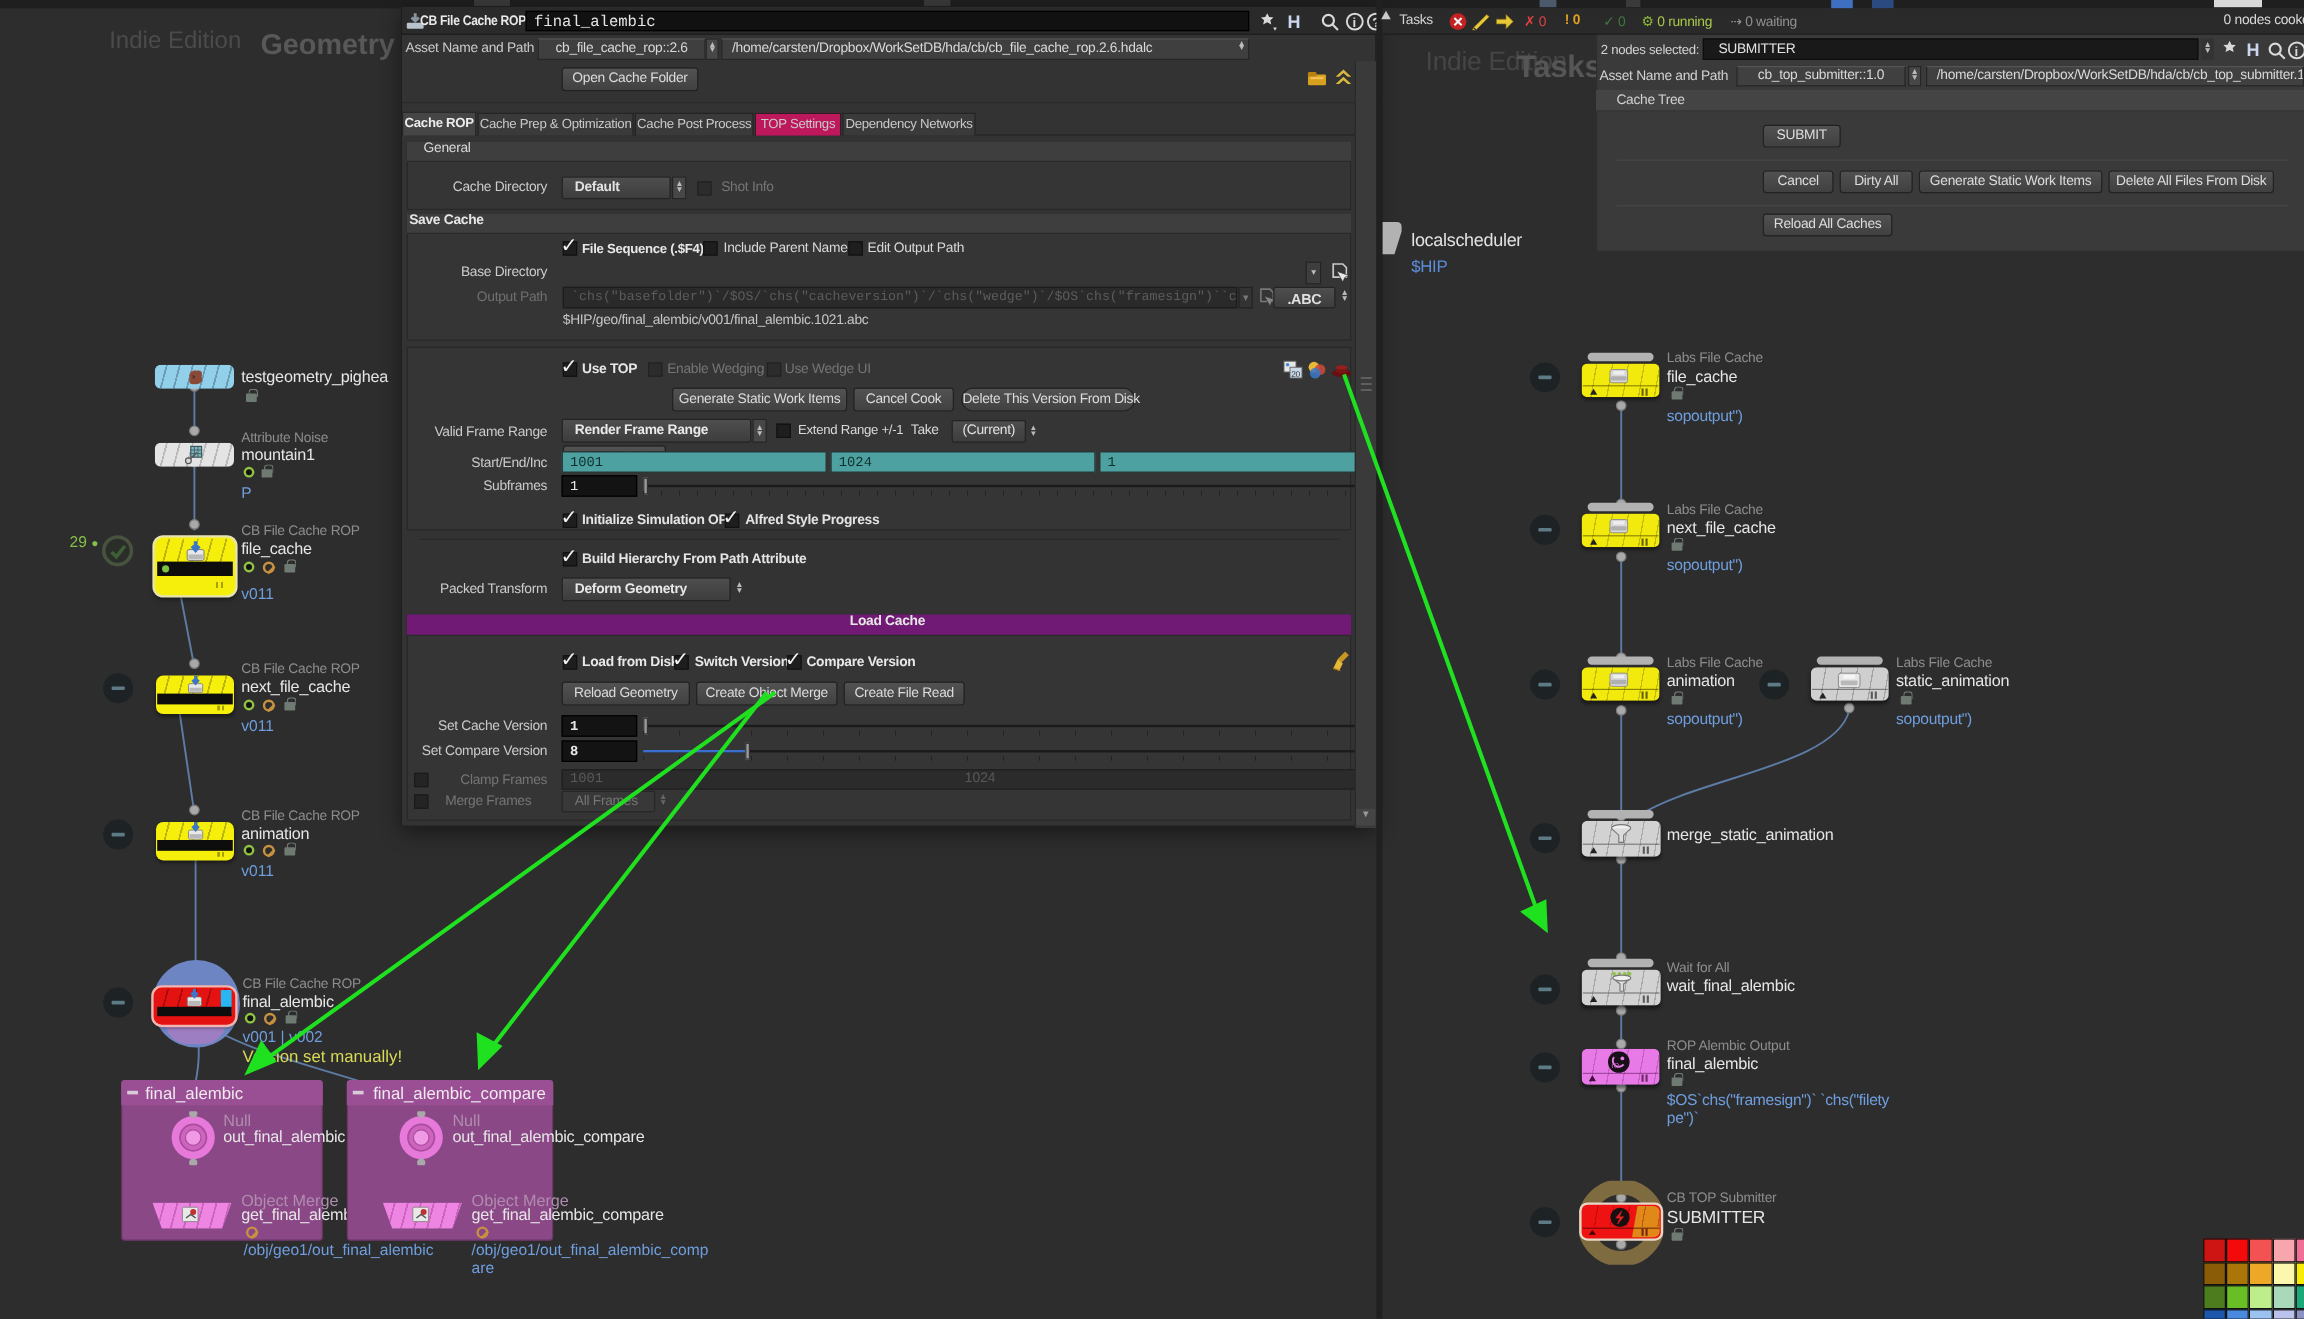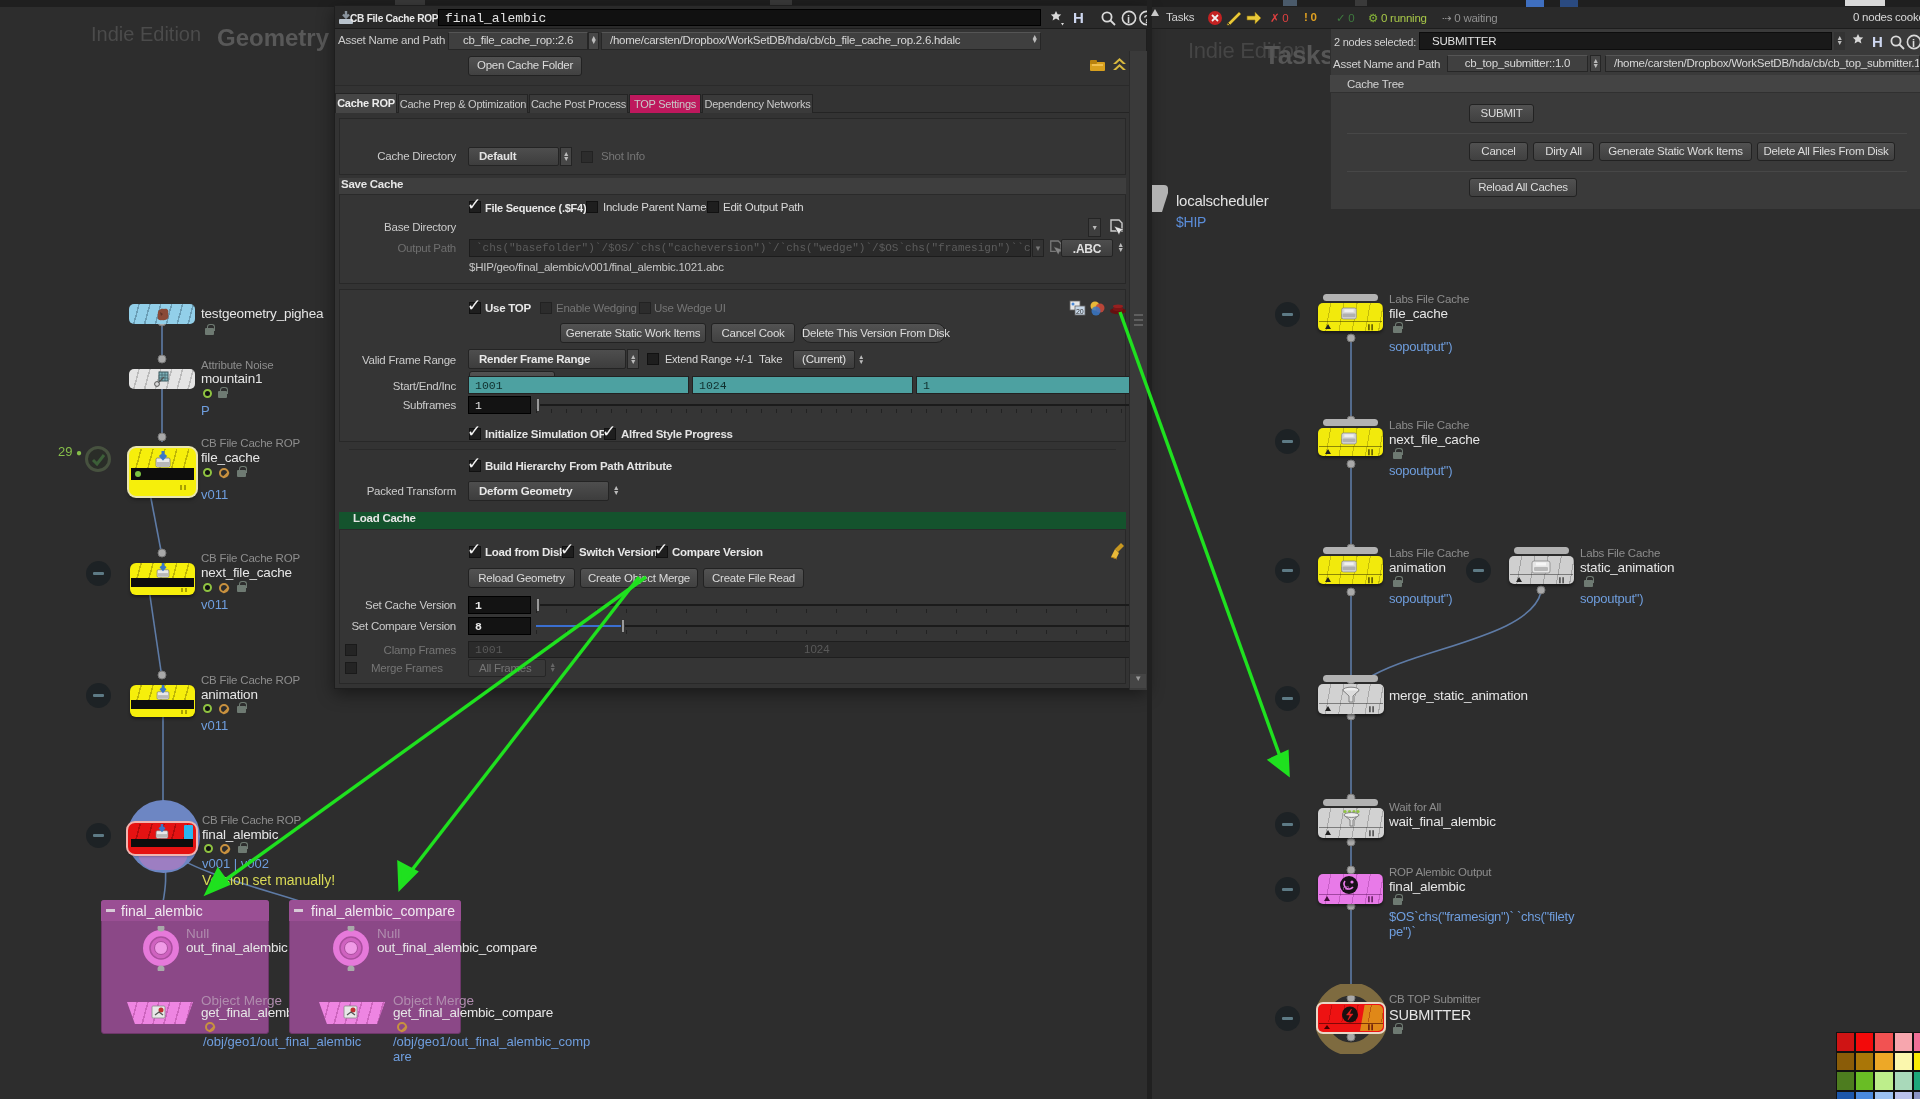--- a/index.html
+++ b/index.html
@@ -267,20 +267,21 @@
 <div class="abs" style="left:0;top:79px;width:813px;height:1px;background:#2a2a2a;"></div>
 
 <div class="abs" style="left:0;top:88px;width:813px;height:19px;border-bottom:1px solid #242424;"></div>
 <div class="abs" style="left:0;top:87px;width:62px;height:20px;background:#454545;border:1px solid #242424;border-bottom:none;text-align:center;padding-top:3px;font-weight:bold;color:#ececec;font-size:11px;">Cache ROP</div>
 <div class="abs" style="left:63px;top:88px;width:130px;height:19px;background:#3a3a3a;border:1px solid #242424;border-bottom:none;text-align:center;padding-top:3px;color:#c9c9c9;font-size:11px;">Cache Prep &amp; Optimization</div>
 <div class="abs" style="left:194px;top:88px;width:99px;height:19px;background:#3a3a3a;border:1px solid #242424;border-bottom:none;text-align:center;padding-top:3px;color:#c9c9c9;font-size:11px;">Cache Post Process</div>
 <div class="abs" style="left:294px;top:88px;width:72px;height:19px;background:#be185d;border:1px solid #242424;border-bottom:none;text-align:center;padding-top:3px;color:#c9c9c9;font-size:11px;">TOP Settings</div>
 <div class="abs" style="left:367px;top:88px;width:111px;height:19px;background:#3a3a3a;border:1px solid #242424;border-bottom:none;text-align:center;padding-top:3px;color:#c9c9c9;font-size:11px;">Dependency Networks</div>
 
 <div class="abs" style="left:4px;top:112px;width:787px;height:57px;border:1px solid #282828;background:#353535;"></div>
+<div class="abs" style="left:4px;top:112px;width:787px;height:17px;background:#3e3e3e;border-bottom:1px solid #2a2a2a;"><span style="margin-left:14px;color:#d8d8d8;">General</span></div>
 <div class="abs" style="left:0px;top:144px;width:121px;text-align:right;">Cache Directory</div>
 <div class="abs" style="left:133px;top:141px;width:91px;height:19px;background:linear-gradient(#4e4e4e,#3d3d3d);border:1px solid #242424;border-radius:2px;padding:2px 0 0 10px;color:#e2e2e2;font-weight:bold;">Default</div>
 <div class="abs" style="left:225px;top:141px;width:12px;height:19px;background:#474747;border:1px solid #242424;">
         <div style="font-size:7px;line-height:4.5px;color:#bbb;text-align:center;padding-top:4px;">▲<br>▼</div>
       </div>
 <div class="abs" style="left:246px;top:145px;width:12px;height:12px;background:#2c2c2c;border:1px solid #222;"></div>
 <div class="abs" style="left:266px;top:144px;color:#757575;">Shot Info</div>
 
 <div class="abs" style="left:4px;top:172px;width:787px;height:106px;border:1px solid #282828;background:#353535;"></div>
 <div class="abs" style="left:4px;top:172px;width:787px;height:17px;background:#3e3e3e;border-bottom:1px solid #2a2a2a;"><span style="margin-left:2px;color:#e6e6e6;font-weight:bold;">Save Cache</span></div>
@@ -371,21 +372,21 @@
 <div class="abs" style="left:134px;top:454px;width:12px;height:12px;background:#1e1e1e;border:1px solid #111;"></div>
 <div class="abs" style="left:132px;top:447px;font-size:17px;color:#f2f2f2;">✓</div>
 <div class="abs" style="left:150px;top:454px;color:#e4e4e4;font-weight:bold;">Build Hierarchy From Path Attribute</div>
 <div class="abs" style="left:0px;top:479px;width:121px;text-align:right;">Packed Transform</div>
 <div class="abs" style="left:133px;top:475px;width:141px;height:20px;background:linear-gradient(#4e4e4e,#3d3d3d);border:1px solid #242424;border-radius:2px;padding:3px 0 0 10px;color:#e8e8e8;font-weight:bold;">Deform Geometry</div>
 <div class="abs" style="left:275px;top:475px;width:12px;height:20px;">
         <div style="font-size:7px;line-height:4.5px;color:#bbb;text-align:center;padding-top:5px;">▲<br>▼</div>
       </div>
 
 <div class="abs" style="left:4px;top:506px;width:787px;height:172px;border:1px solid #282828;background:#353535;"></div>
-<div class="abs" style="left:4px;top:506px;width:787px;height:18px;background:#14532d;border-bottom:1px solid #2a2a2a;"><span style="margin-left:14px;color:#e6e6e6;font-weight:bold;">Load Cache</span></div>
+<div class="abs" style="left:4px;top:506px;width:787px;height:18px;background:#701a75;border-bottom:1px solid #2a2a2a;text-align:center;"><span style="margin-left:14px;color:#e6e6e6;font-weight:bold;">Load Cache</span></div>
 <div class="abs" style="left:134px;top:540px;width:12px;height:12px;background:#1e1e1e;border:1px solid #111;"></div>
 <div class="abs" style="left:132px;top:533px;font-size:17px;color:#f2f2f2;">✓</div>
 <div class="abs" style="left:150px;top:540px;font-weight:bold;color:#e8e8e8;">Load from Disk</div>
 <div class="abs" style="left:227px;top:540px;width:12px;height:12px;background:#1e1e1e;border:1px solid #111;"></div>
 <div class="abs" style="left:225px;top:533px;font-size:17px;color:#f2f2f2;">✓</div>
 <div class="abs" style="left:244px;top:540px;font-weight:bold;color:#e8e8e8;">Switch Version</div>
 <div class="abs" style="left:321px;top:540px;width:12px;height:12px;background:#1e1e1e;border:1px solid #111;"></div>
 <div class="abs" style="left:319px;top:533px;font-size:17px;color:#f2f2f2;">✓</div>
 <div class="abs" style="left:337px;top:540px;font-weight:bold;color:#e8e8e8;">Compare Version</div>
 <svg class="abs" style="left:774px;top:536px;" width="16" height="20" viewBox="0 0 16 20">

